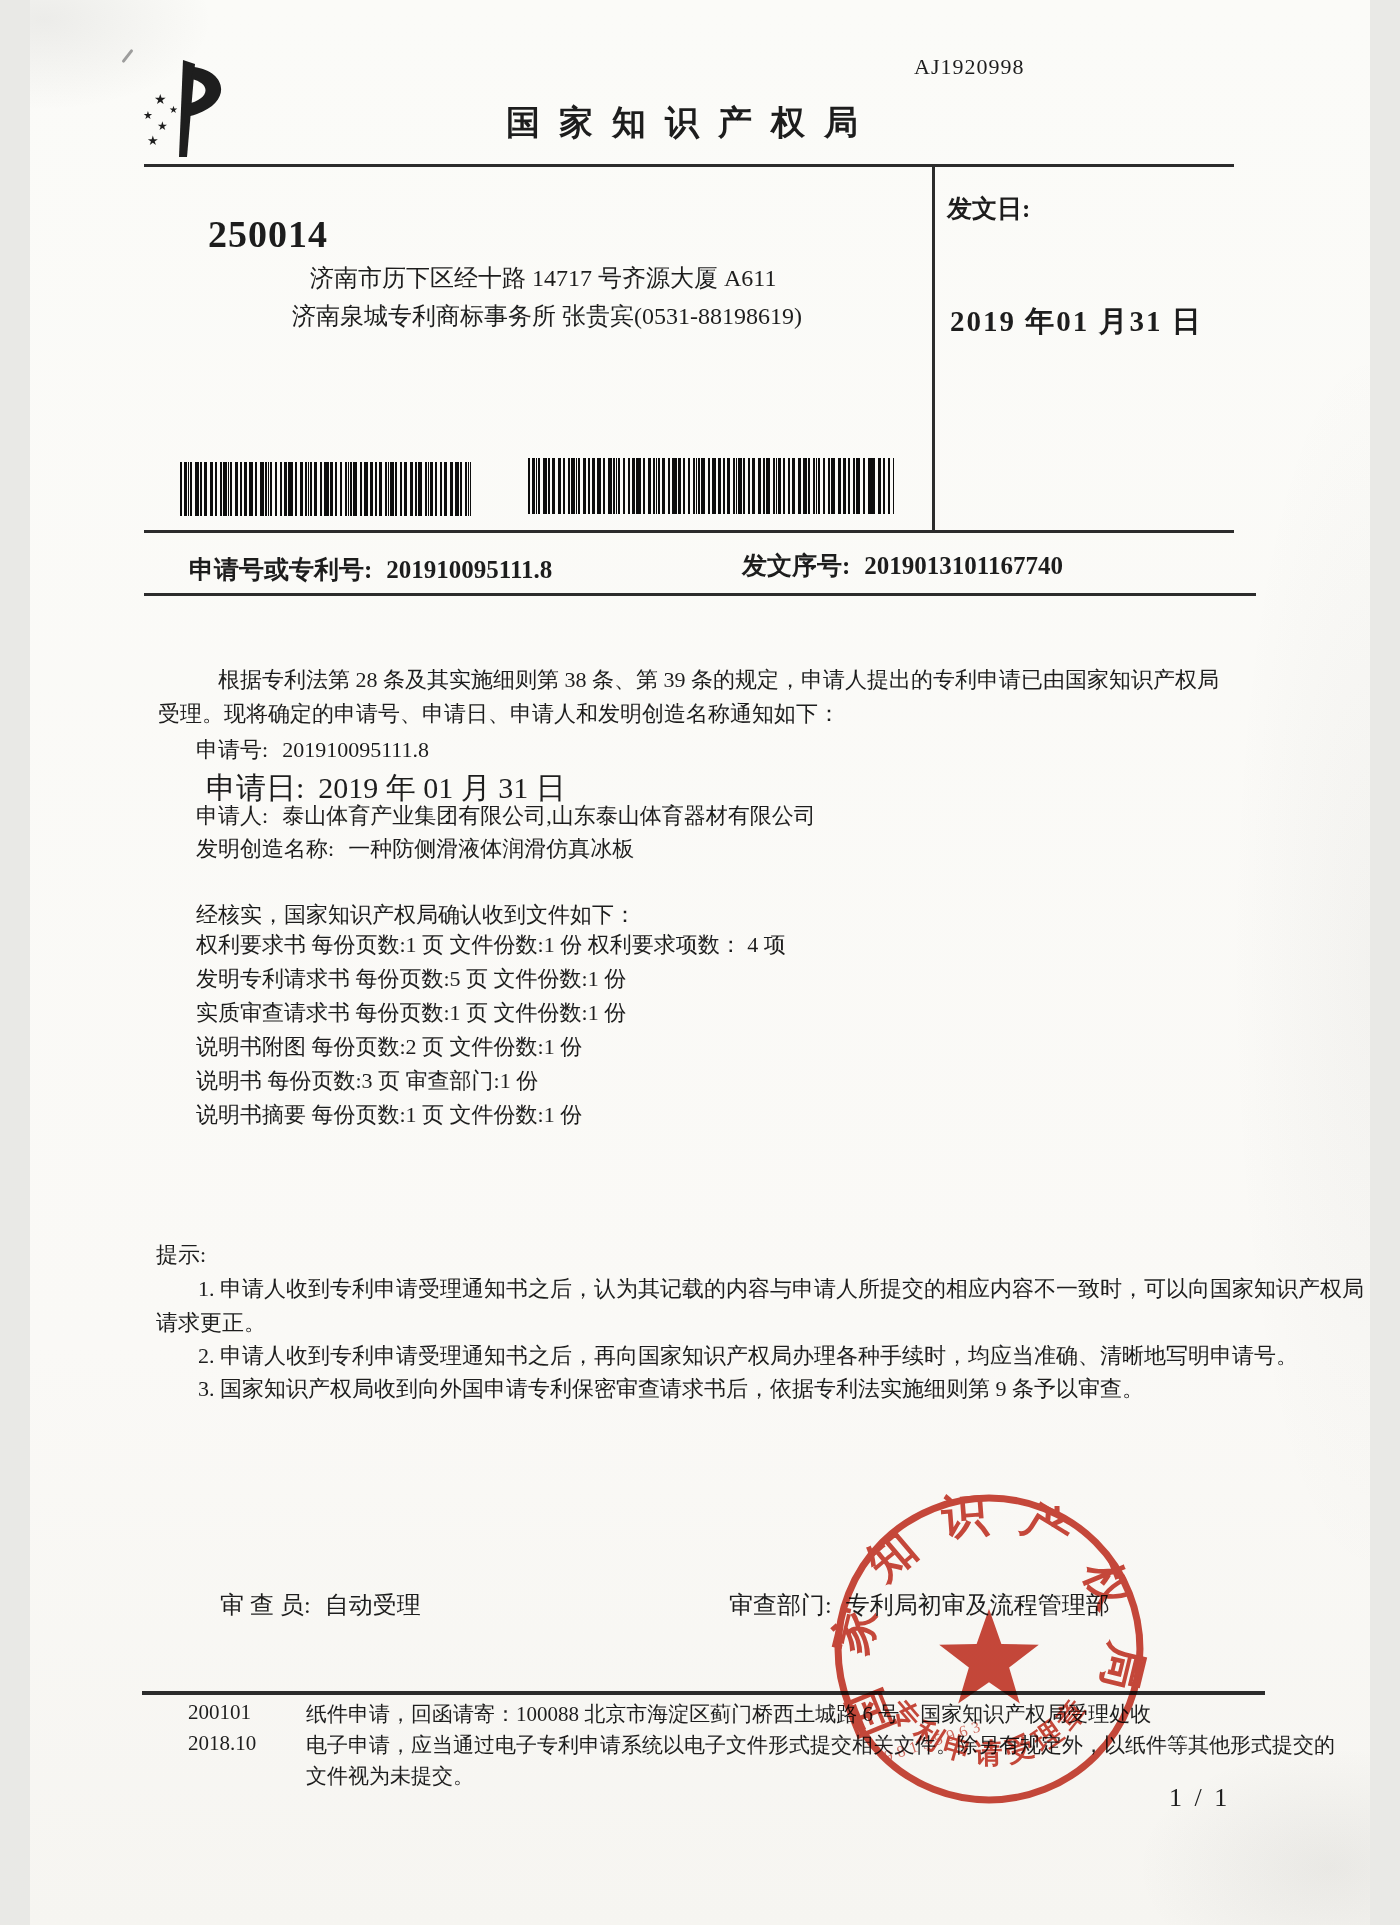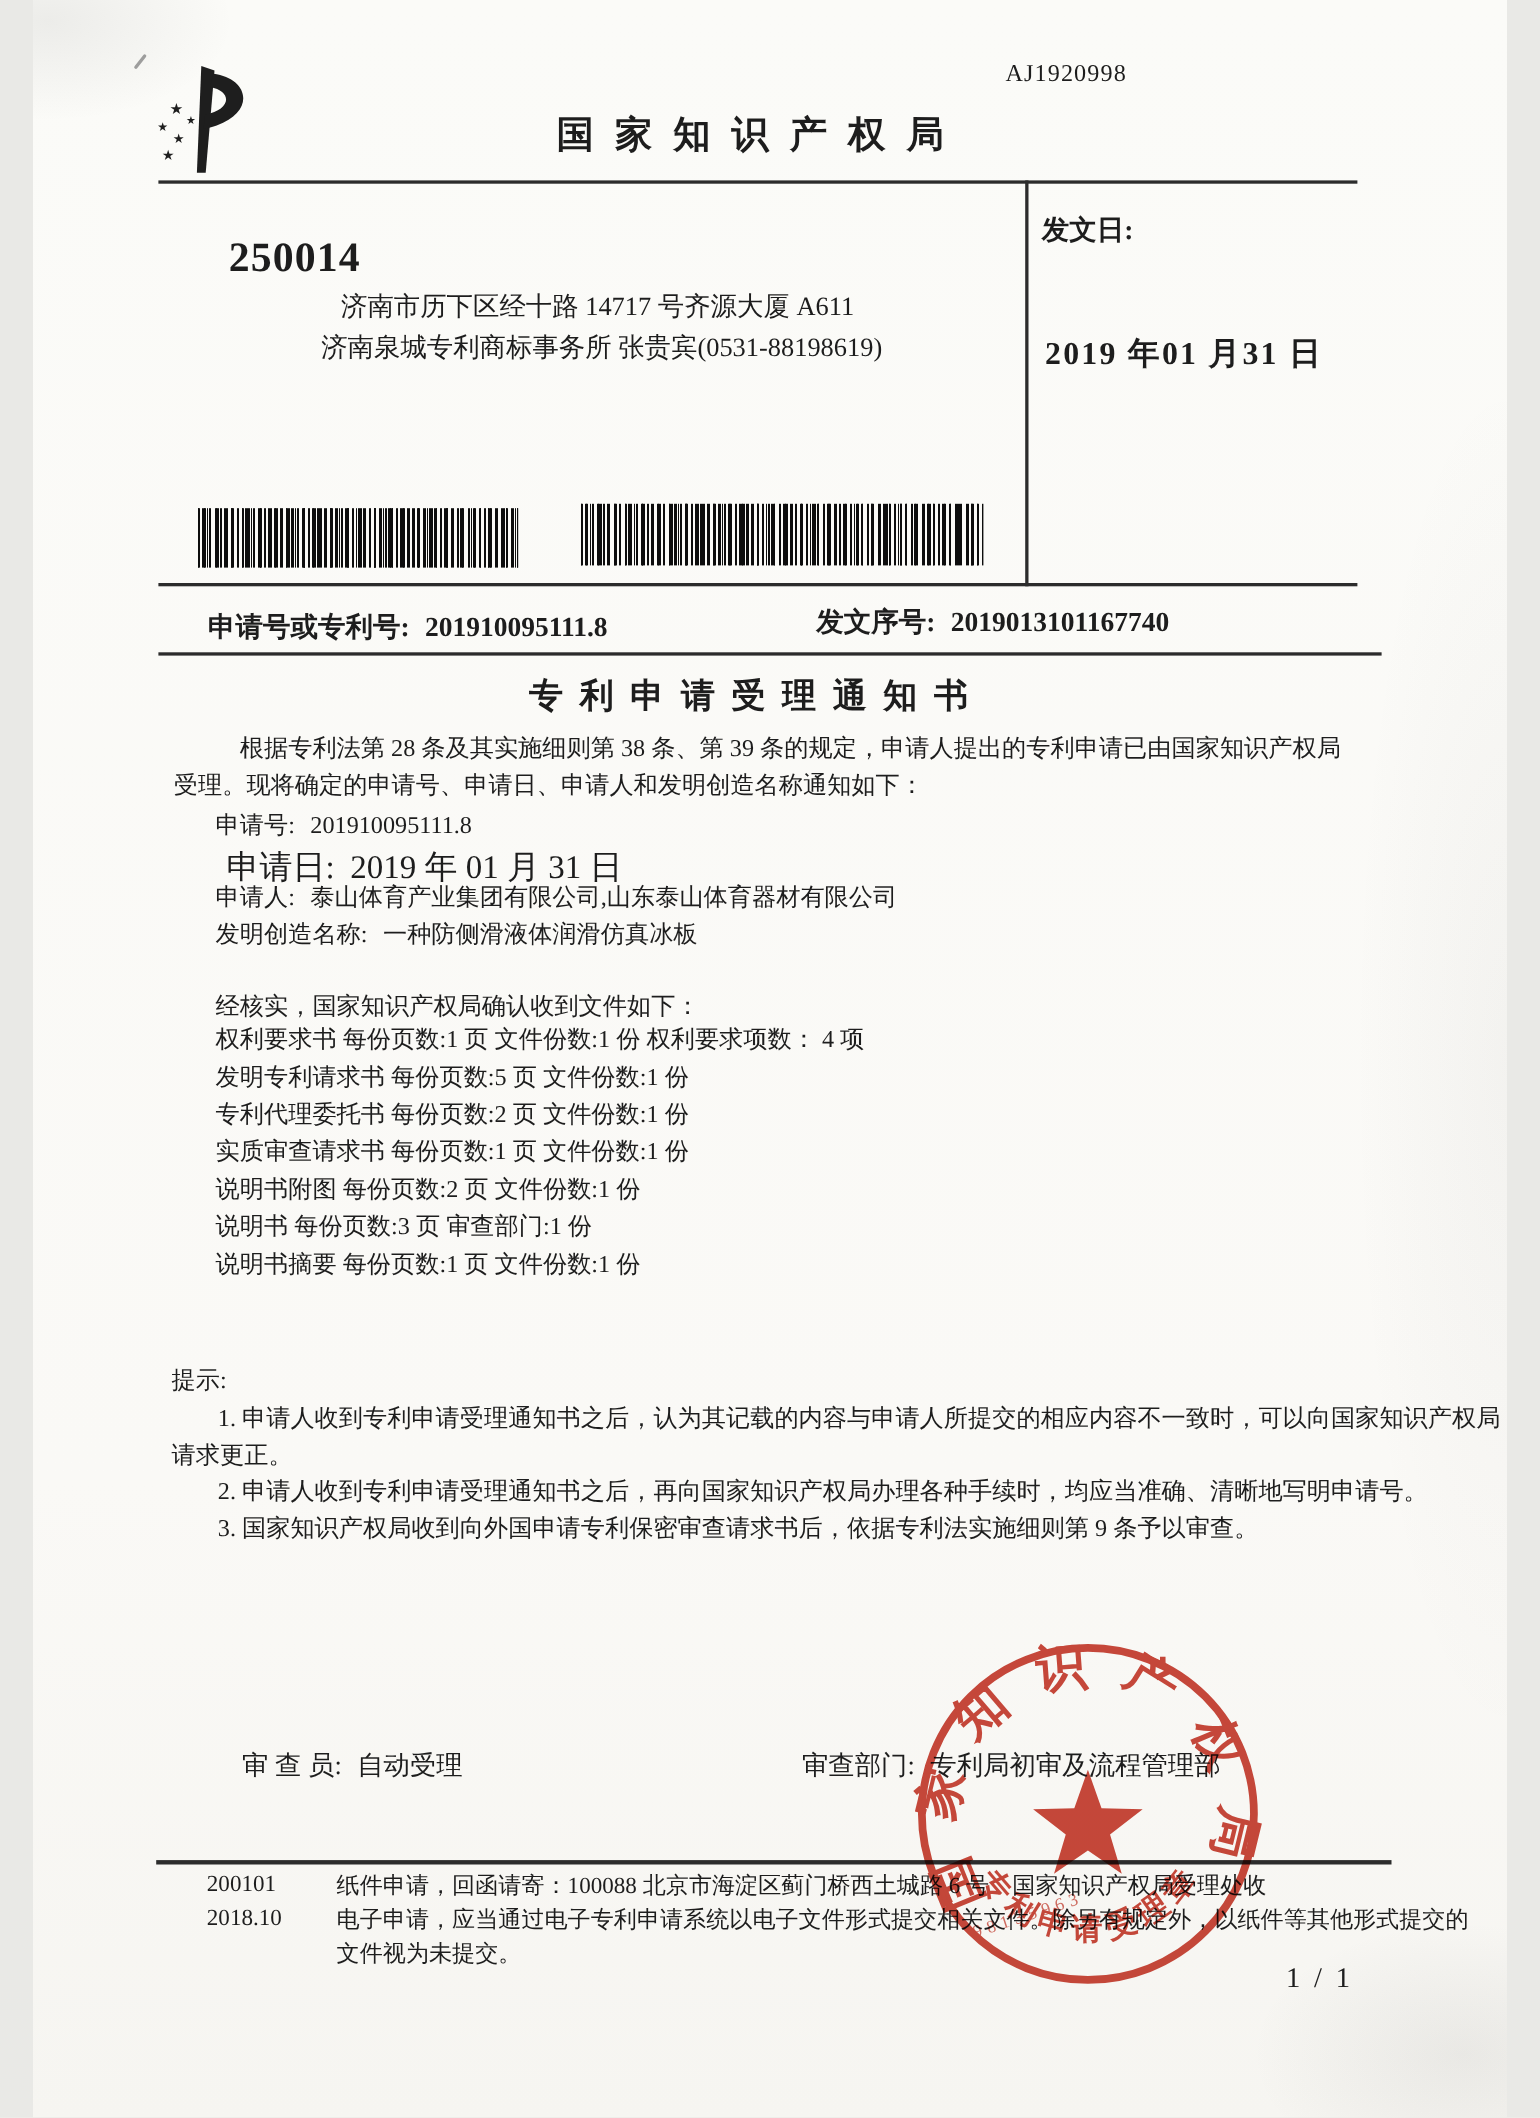--- a/index.html
+++ b/index.html
@@ -69,21 +69,20 @@
   <div class="barcode" style="left:498px;top:458px;width:366px;height:56px;"></div>
 
   <div class="abs b" style="left:159px;top:553px;font-size:25px;">
     <span>申请号或专利号:</span><span class="lbl-gap"></span><span>201910095111.8</span>
   </div>
   <div class="abs b" style="left:712px;top:549px;font-size:25px;">
     <span>发文序号:</span><span class="lbl-gap"></span><span>2019013101167740</span>
   </div>
   <div class="rule" style="left:114px;top:593px;width:1112px;height:3px;"></div>
 
-  <div class="abs b" style="left:451px;top:612px;font-size:31px;letter-spacing:15px;">专利申请受理通知书</div>
 
   <div class="abs" style="left:188px;top:665px;font-size:22px;">根据专利法第 28 条及其实施细则第 38 条、第 39 条的规定，申请人提出的专利申请已由国家知识产权局</div>
   <div class="abs" style="left:128px;top:699px;font-size:22px;">受理。现将确定的申请号、申请日、申请人和发明创造名称通知如下：</div>
 
   <div class="abs" style="left:166px;top:735px;font-size:22px;">
     <span>申请号:</span><span class="lbl-gap"></span><span>201910095111.8</span>
   </div>
   <div class="abs" style="left:176px;top:768px;font-size:30px;">
     <span>申请日:</span><span class="lbl-gap"></span><span>2019 年 01 月 31 日</span>
   </div>
@@ -91,21 +90,20 @@
     <span>申请人:</span><span class="lbl-gap"></span><span>泰山体育产业集团有限公司,山东泰山体育器材有限公司</span>
   </div>
   <div class="abs" style="left:166px;top:900px;font-size:22px;">经核实，国家知识产权局确认收到文件如下：</div>
 
   <div class="abs" style="left:166px;top:834px;font-size:22px;">
     <span>发明创造名称:</span><span class="lbl-gap"></span><span>一种防侧滑液体润滑仿真冰板</span>
   </div>
   <div class="abs" style="left:166px;top:928px;font-size:22px;">
     <div class="docline">权利要求书 每份页数:1 页 文件份数:1 份 权利要求项数： 4 项</div>
     <div class="docline">发明专利请求书 每份页数:5 页 文件份数:1 份</div>
-    <div class="docline">专利代理委托书 每份页数:2 页 文件份数:1 份</div>
     <div class="docline">实质审查请求书 每份页数:1 页 文件份数:1 份</div>
     <div class="docline">说明书附图 每份页数:2 页 文件份数:1 份</div>
     <div class="docline">说明书 每份页数:3 页 审查部门:1 份</div>
     <div class="docline">说明书摘要 每份页数:1 页 文件份数:1 份</div>
   </div>
 
   <div class="abs" style="left:126px;top:1240px;font-size:22px;">提示:</div>
   <div class="abs" style="left:168px;top:1274px;font-size:22px;">1. 申请人收到专利申请受理通知书之后，认为其记载的内容与申请人所提交的相应内容不一致时，可以向国家知识产权局</div>
   <div class="abs" style="left:126px;top:1308px;font-size:22px;">请求更正。</div>
   <div class="abs" style="left:168px;top:1341px;font-size:22px;">2. 申请人收到专利申请受理通知书之后，再向国家知识产权局办理各种手续时，均应当准确、清晰地写明申请号。</div>

